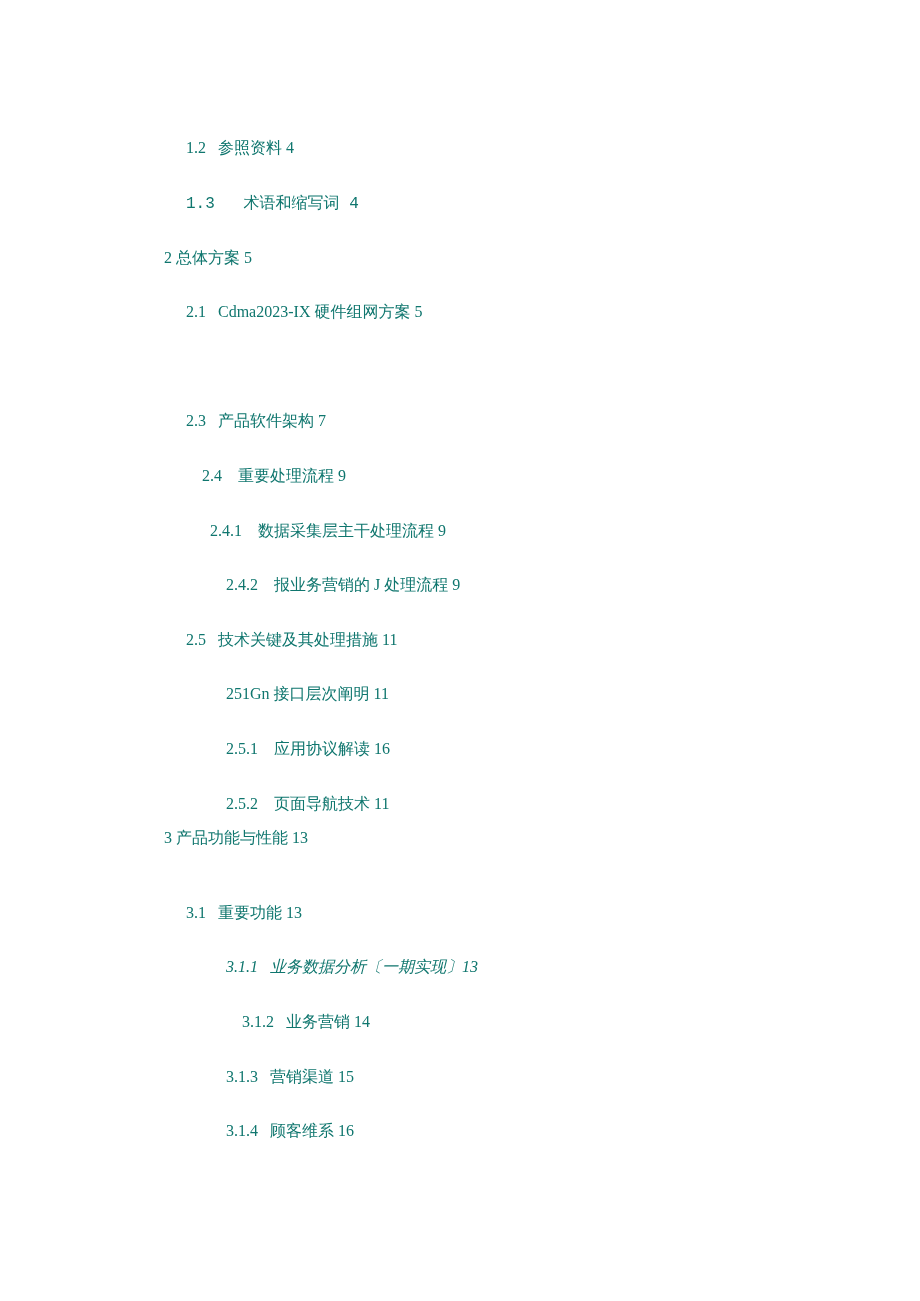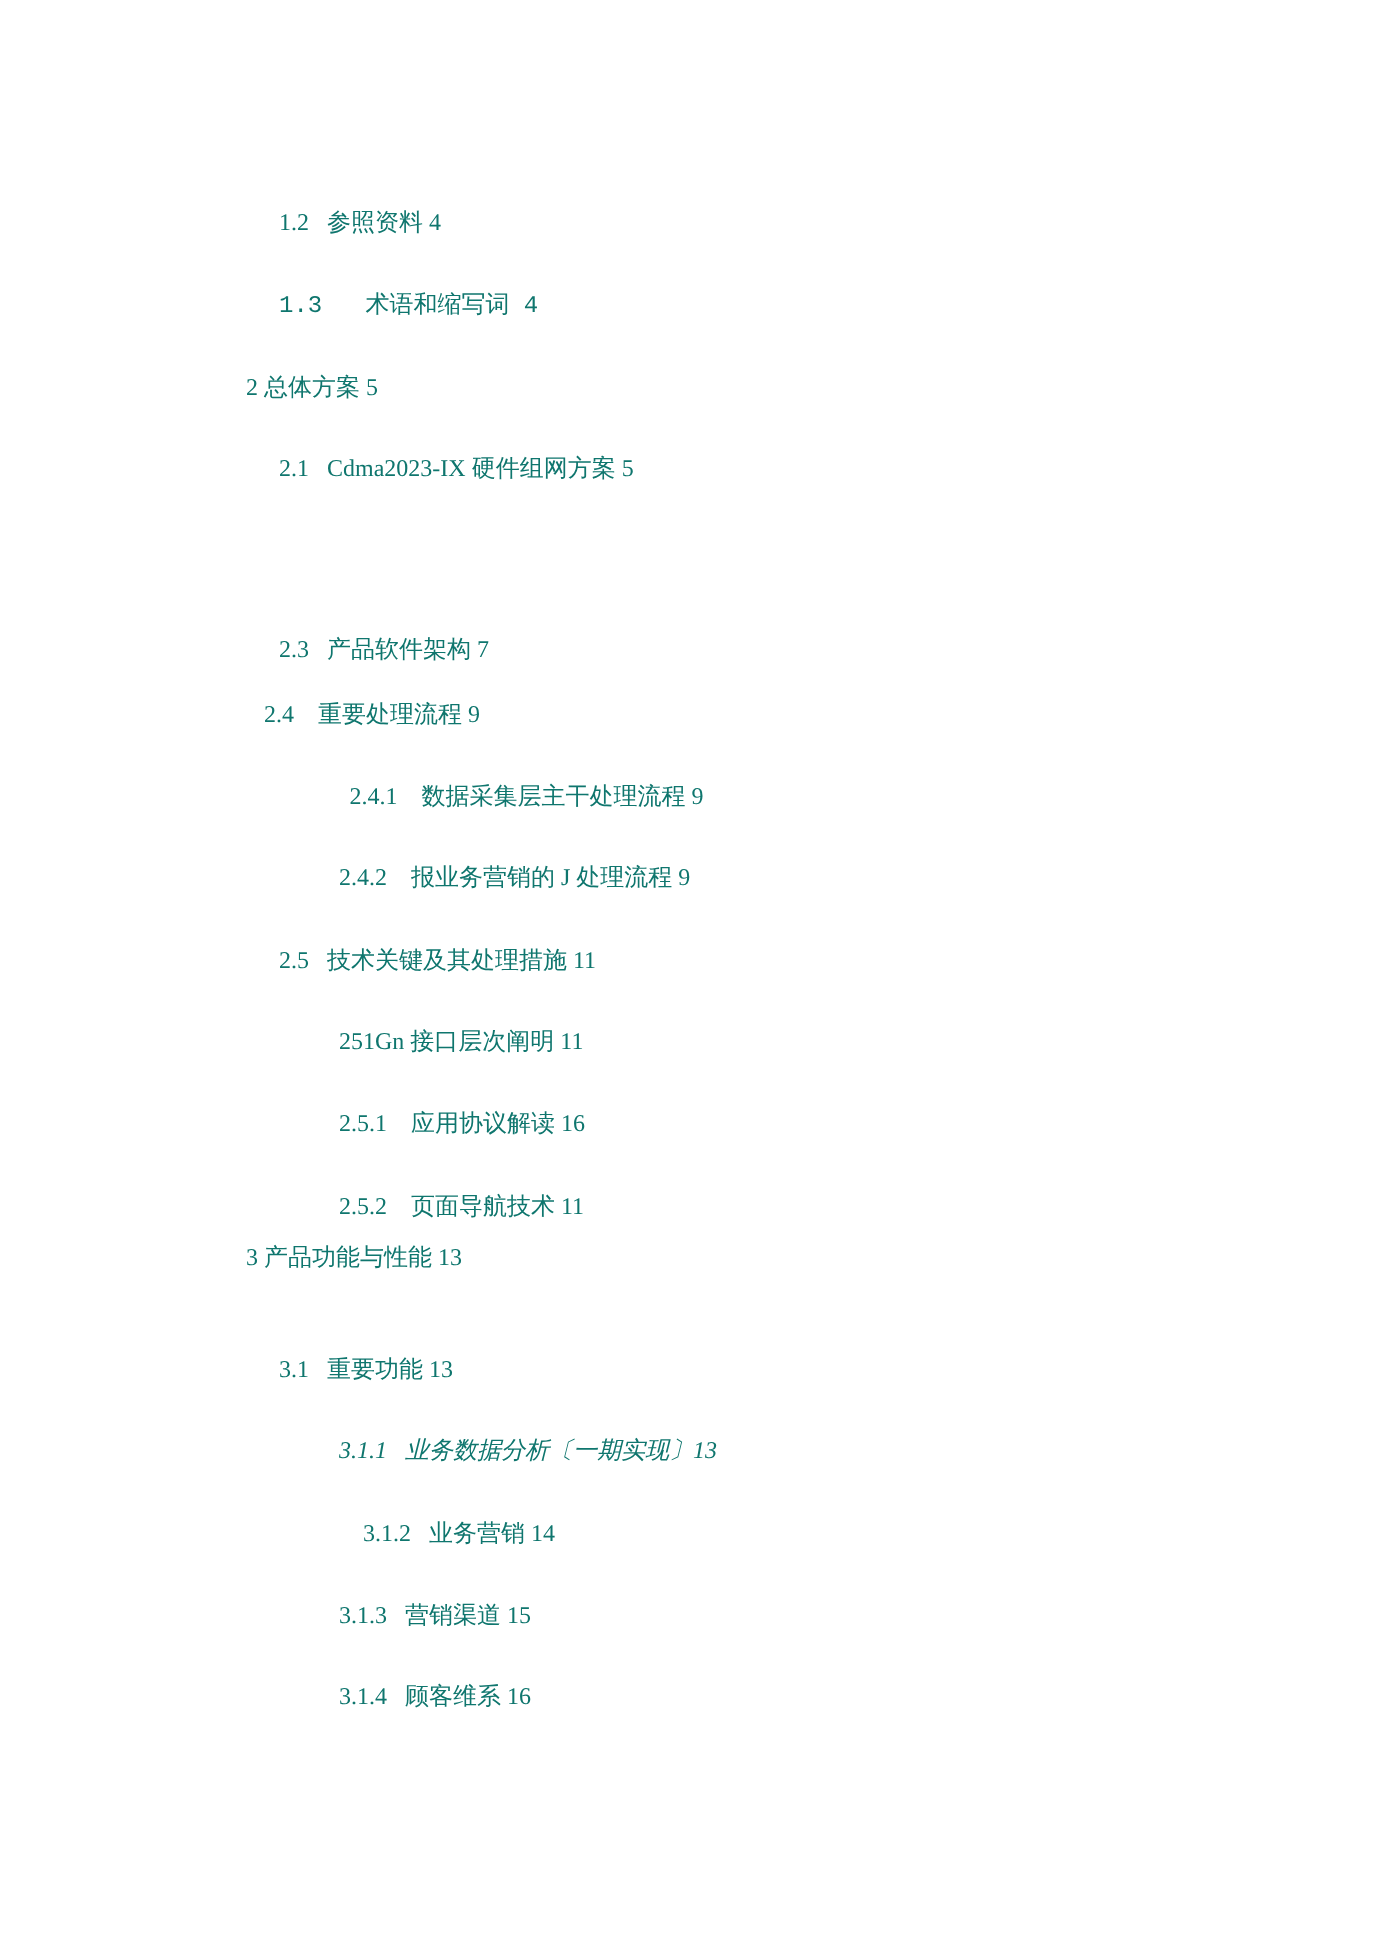--- a/index.html
+++ b/index.html
@@ -25,24 +25,24 @@
 <body>
 
 <div class="page">
 
   <div class="line" style="left:186px; top:138px;">1.2   参照资料 4</div>
   <div class="line" style="left:186px; top:193px;font-family:Liberation Mono, monospace;">1.3   术语和缩写词 4</div>
 
   <div class="line" style="left:164px; top:248px;">2 总体方案 5</div>
 
   <div class="line" style="left:186px; top:302px;">2.1   Cdma2023-IX 硬件组网方案 5</div>
-  <div class="line" style="left:186px; top:423px;">2.3   产品软件架构 7</div>
-  <div class="line" style="left:176px; top:466px;text-align:center;">2.4    重要处理流程 9</div>
+  <div class="line" style="left:186px; top:411px;">2.3   产品软件架构 7</div>
+  <div class="line" style="left:202px; top:466px;text-align:center;">2.4    重要处理流程 9</div>
 
-  <div class="line" style="left:233px; top:521px;">2.4.1    数据采集层主干处理流程 9</div>
+  <div class="line" style="left:210px; top:521px;">2.4.1    数据采集层主干处理流程 9</div>
   <div class="line" style="left:226px; top:575px;">2.4.2    报业务营销的 J 处理流程 9</div>
 
   <div class="line" style="left:186px; top:630px;">2.5   技术关键及其处理措施 11</div>
 
   <div class="line" style="left:226px; top:684px;">251Gn 接口层次阐明 11</div>
   <div class="line" style="left:226px; top:739px;">2.5.1    应用协议解读 16</div>
   <div class="line" style="left:226px; top:794px;">2.5.2    页面导航技术 11</div>
 
   <div class="line" style="left:164px; top:828px;">3 产品功能与性能 13</div>
 

